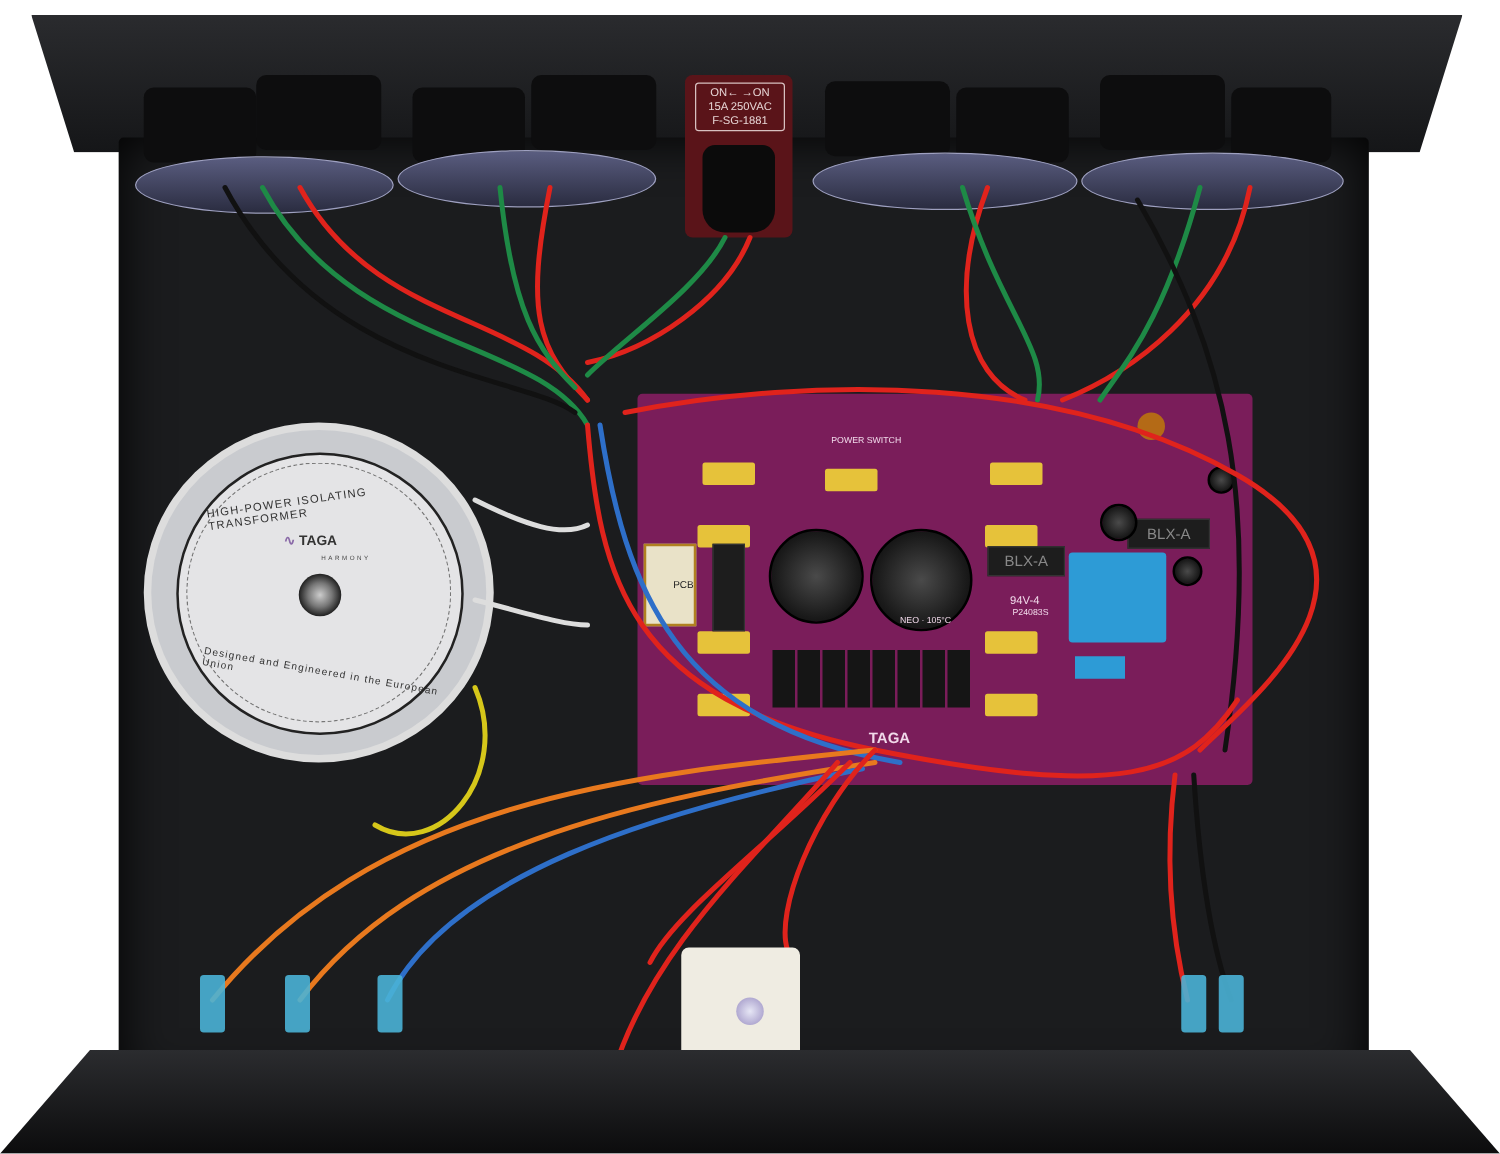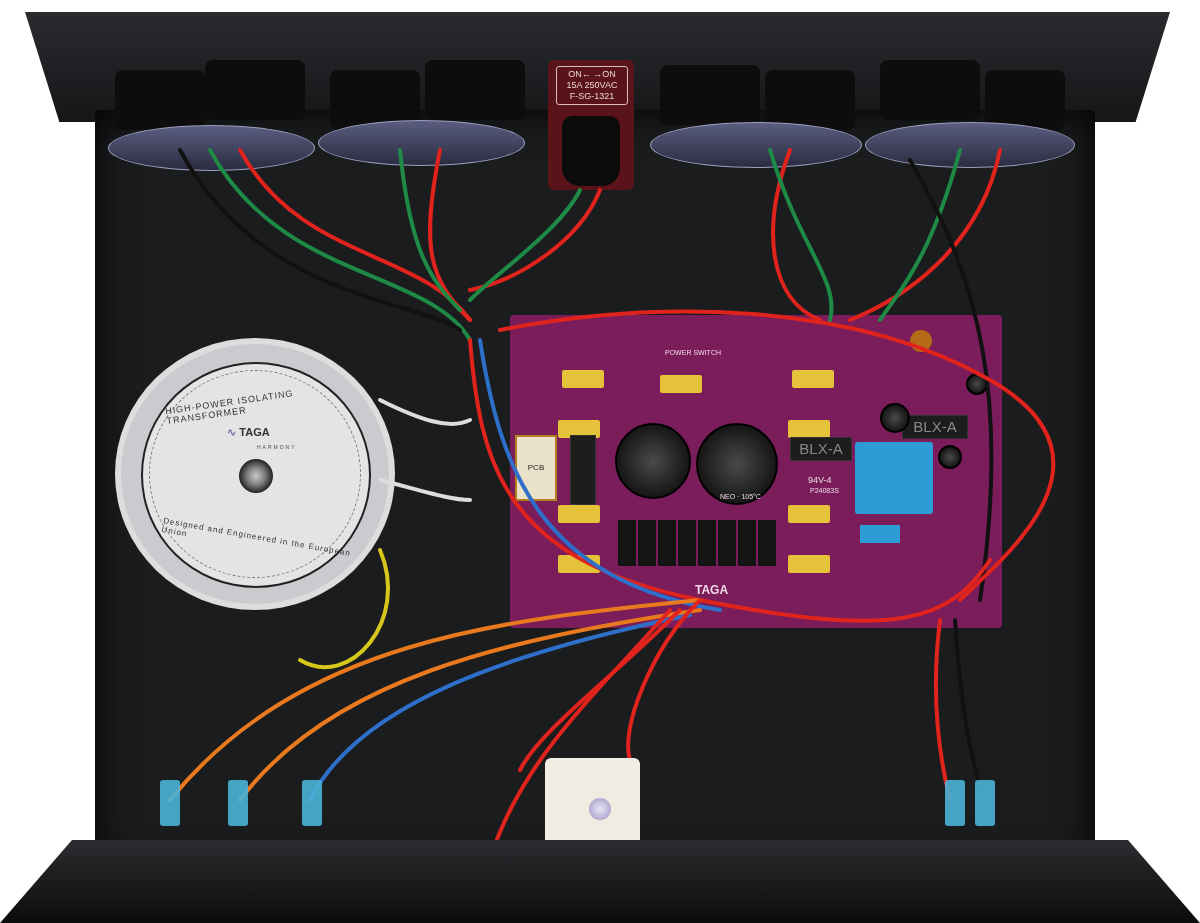--- a/index.html
+++ b/index.html
@@ -10,21 +10,21 @@
   .socket{position:absolute;background:#0d0d0e;border-radius:8px;}
   .plate{position:absolute;height:44px;border-radius:50%;background:linear-gradient(#5a5d80,#2a2c40);border:1px solid #9ea0c0;}
   .switch{position:absolute;left:548px;top:60px;width:86px;height:130px;background:#5a1419;border-radius:6px;}
   .switch-label{position:absolute;left:8px;top:6px;width:70px;color:#e7d6d6;font-size:9px;line-height:11px;text-align:center;border:1px solid #d8c0c0;border-radius:3px;padding:2px 0;}
   .switch-boot{position:absolute;left:14px;top:56px;width:58px;height:70px;background:#0b0b0b;border-radius:10px 10px 18px 18px;}
   .pcb{position:absolute;left:510px;top:315px;width:492px;height:313px;background:#7a1d5a;border-radius:4px;}
   .pcb-text{position:absolute;color:#f1d9ea;font-size:7px;}
   .cap{position:absolute;border-radius:50%;background:radial-gradient(#4a4a4a,#1a1a1a 65%,#050505);border:2px solid #000;}
   .xcap{position:absolute;width:42px;height:18px;background:#e6c23a;border-radius:2px;}
   .relay{position:absolute;width:18px;height:46px;background:#151515;}
-  .blx{position:absolute;background:#1d1d1d;color:#888;font-size:15px;text-align:center;border:1px solid #333;}
+  .blx{position:absolute;background:#1d1d1d;color:#888;font-size:12px;text-align:center;border:1px solid #333;}
   .trafo-blue{position:absolute;left:855px;top:442px;width:78px;height:72px;background:#2d9bd6;border-radius:3px;}
   .toroid{position:absolute;left:115px;top:338px;width:268px;height:260px;border-radius:50%;background:#c9cbcf;border:6px solid #ddd;}
   .toroid-face{position:absolute;left:20px;top:18px;width:226px;height:222px;border-radius:50%;background:#e4e4e6;border:2px solid #222;}
   .toroid-ring{position:absolute;left:6px;top:6px;width:210px;height:206px;border-radius:50%;border:1px dashed #777;}
   .bolt{position:absolute;left:96px;top:95px;width:34px;height:34px;border-radius:50%;background:radial-gradient(#ccc,#777 40%,#222 70%);}
   .arc-text{position:absolute;font-size:11px;color:#333;letter-spacing:1px;}
   .brand{position:absolute;left:84px;top:62px;font-weight:bold;font-size:11px;color:#333;}
   .brand-sub{position:absolute;left:114px;top:80px;font-size:5px;letter-spacing:2px;color:#444;}
   .terminal{position:absolute;width:20px;height:46px;background:#4ab3d6;border-radius:3px;opacity:.9;}
   .fuse{position:absolute;left:545px;top:758px;width:95px;height:100px;background:#efece2;border-radius:6px;}
@@ -47,21 +47,21 @@
 <div class="socket" style="left:985px;top:70px;width:80px;height:60px"></div>
 <div class="plate" style="left:108px;top:125px;width:205px"></div>
 <div class="plate" style="left:318px;top:120px;width:205px"></div>
 <div class="plate" style="left:650px;top:122px;width:210px"></div>
 <div class="plate" style="left:865px;top:122px;width:208px"></div>
 
 <div class="switch">
   <div class="switch-label">
     <div>ON←   →ON</div>
     <div>15A  250VAC</div>
-    <div>F-SG-1321</div>
+    <div>F-SG-1881</div>
   </div>
   <div class="switch-boot"></div>
 </div>
 
 <div class="toroid">
   <div class="toroid-face">
     <div class="toroid-ring"></div>
     <div class="arc-text" style="left:22px;top:28px;transform:rotate(-8deg);font-size:9px">HIGH-POWER ISOLATING TRANSFORMER</div>
     <div class="brand"><span style="color:#8a6aa8">∿</span> <span>TAGA</span></div>
     <div class="brand-sub">HARMONY</div>
@@ -74,21 +74,21 @@
   <div class="pcb-text" style="left:155px;top:34px">POWER SWITCH</div>
   <div class="xcap" style="left:52px;top:55px"></div>
   <div class="xcap" style="left:150px;top:60px"></div>
   <div class="xcap" style="left:282px;top:55px"></div>
   <div class="xcap" style="left:48px;top:105px"></div>
   <div class="xcap" style="left:278px;top:105px"></div>
   <div class="xcap" style="left:48px;top:190px"></div>
   <div class="xcap" style="left:278px;top:190px"></div>
   <div class="xcap" style="left:48px;top:240px"></div>
   <div class="xcap" style="left:278px;top:240px"></div>
-  <div style="position:absolute;left:5px;top:120px;width:38px;height:62px;background:#e9e2c8;border:2px solid #b08020;font-size:8px;text-align:center;line-height:62px;color:#222"><span>PCB</span></div>
+  <div style="position:absolute;left:5px;top:120px;width:38px;height:62px;background:#e9e2c8;border:2px solid #b08020;font-size:8px;text-align:right;line-height:62px;color:#222"><span>PCB</span></div>
   <div class="blx" style="left:60px;top:120px;width:24px;height:68px;line-height:68px;font-size:7px"></div>
   <div class="cap" style="left:105px;top:108px;width:72px;height:72px"></div>
   <div class="cap" style="left:186px;top:108px;width:78px;height:78px"></div>
   <div class="pcb-text" style="left:210px;top:178px">NEO · 105°C</div>
   <div class="relay" style="left:108px;top:205px"></div>
   <div class="relay" style="left:128px;top:205px"></div>
   <div class="relay" style="left:148px;top:205px"></div>
   <div class="relay" style="left:168px;top:205px"></div>
   <div class="relay" style="left:188px;top:205px"></div>
   <div class="relay" style="left:208px;top:205px"></div>

